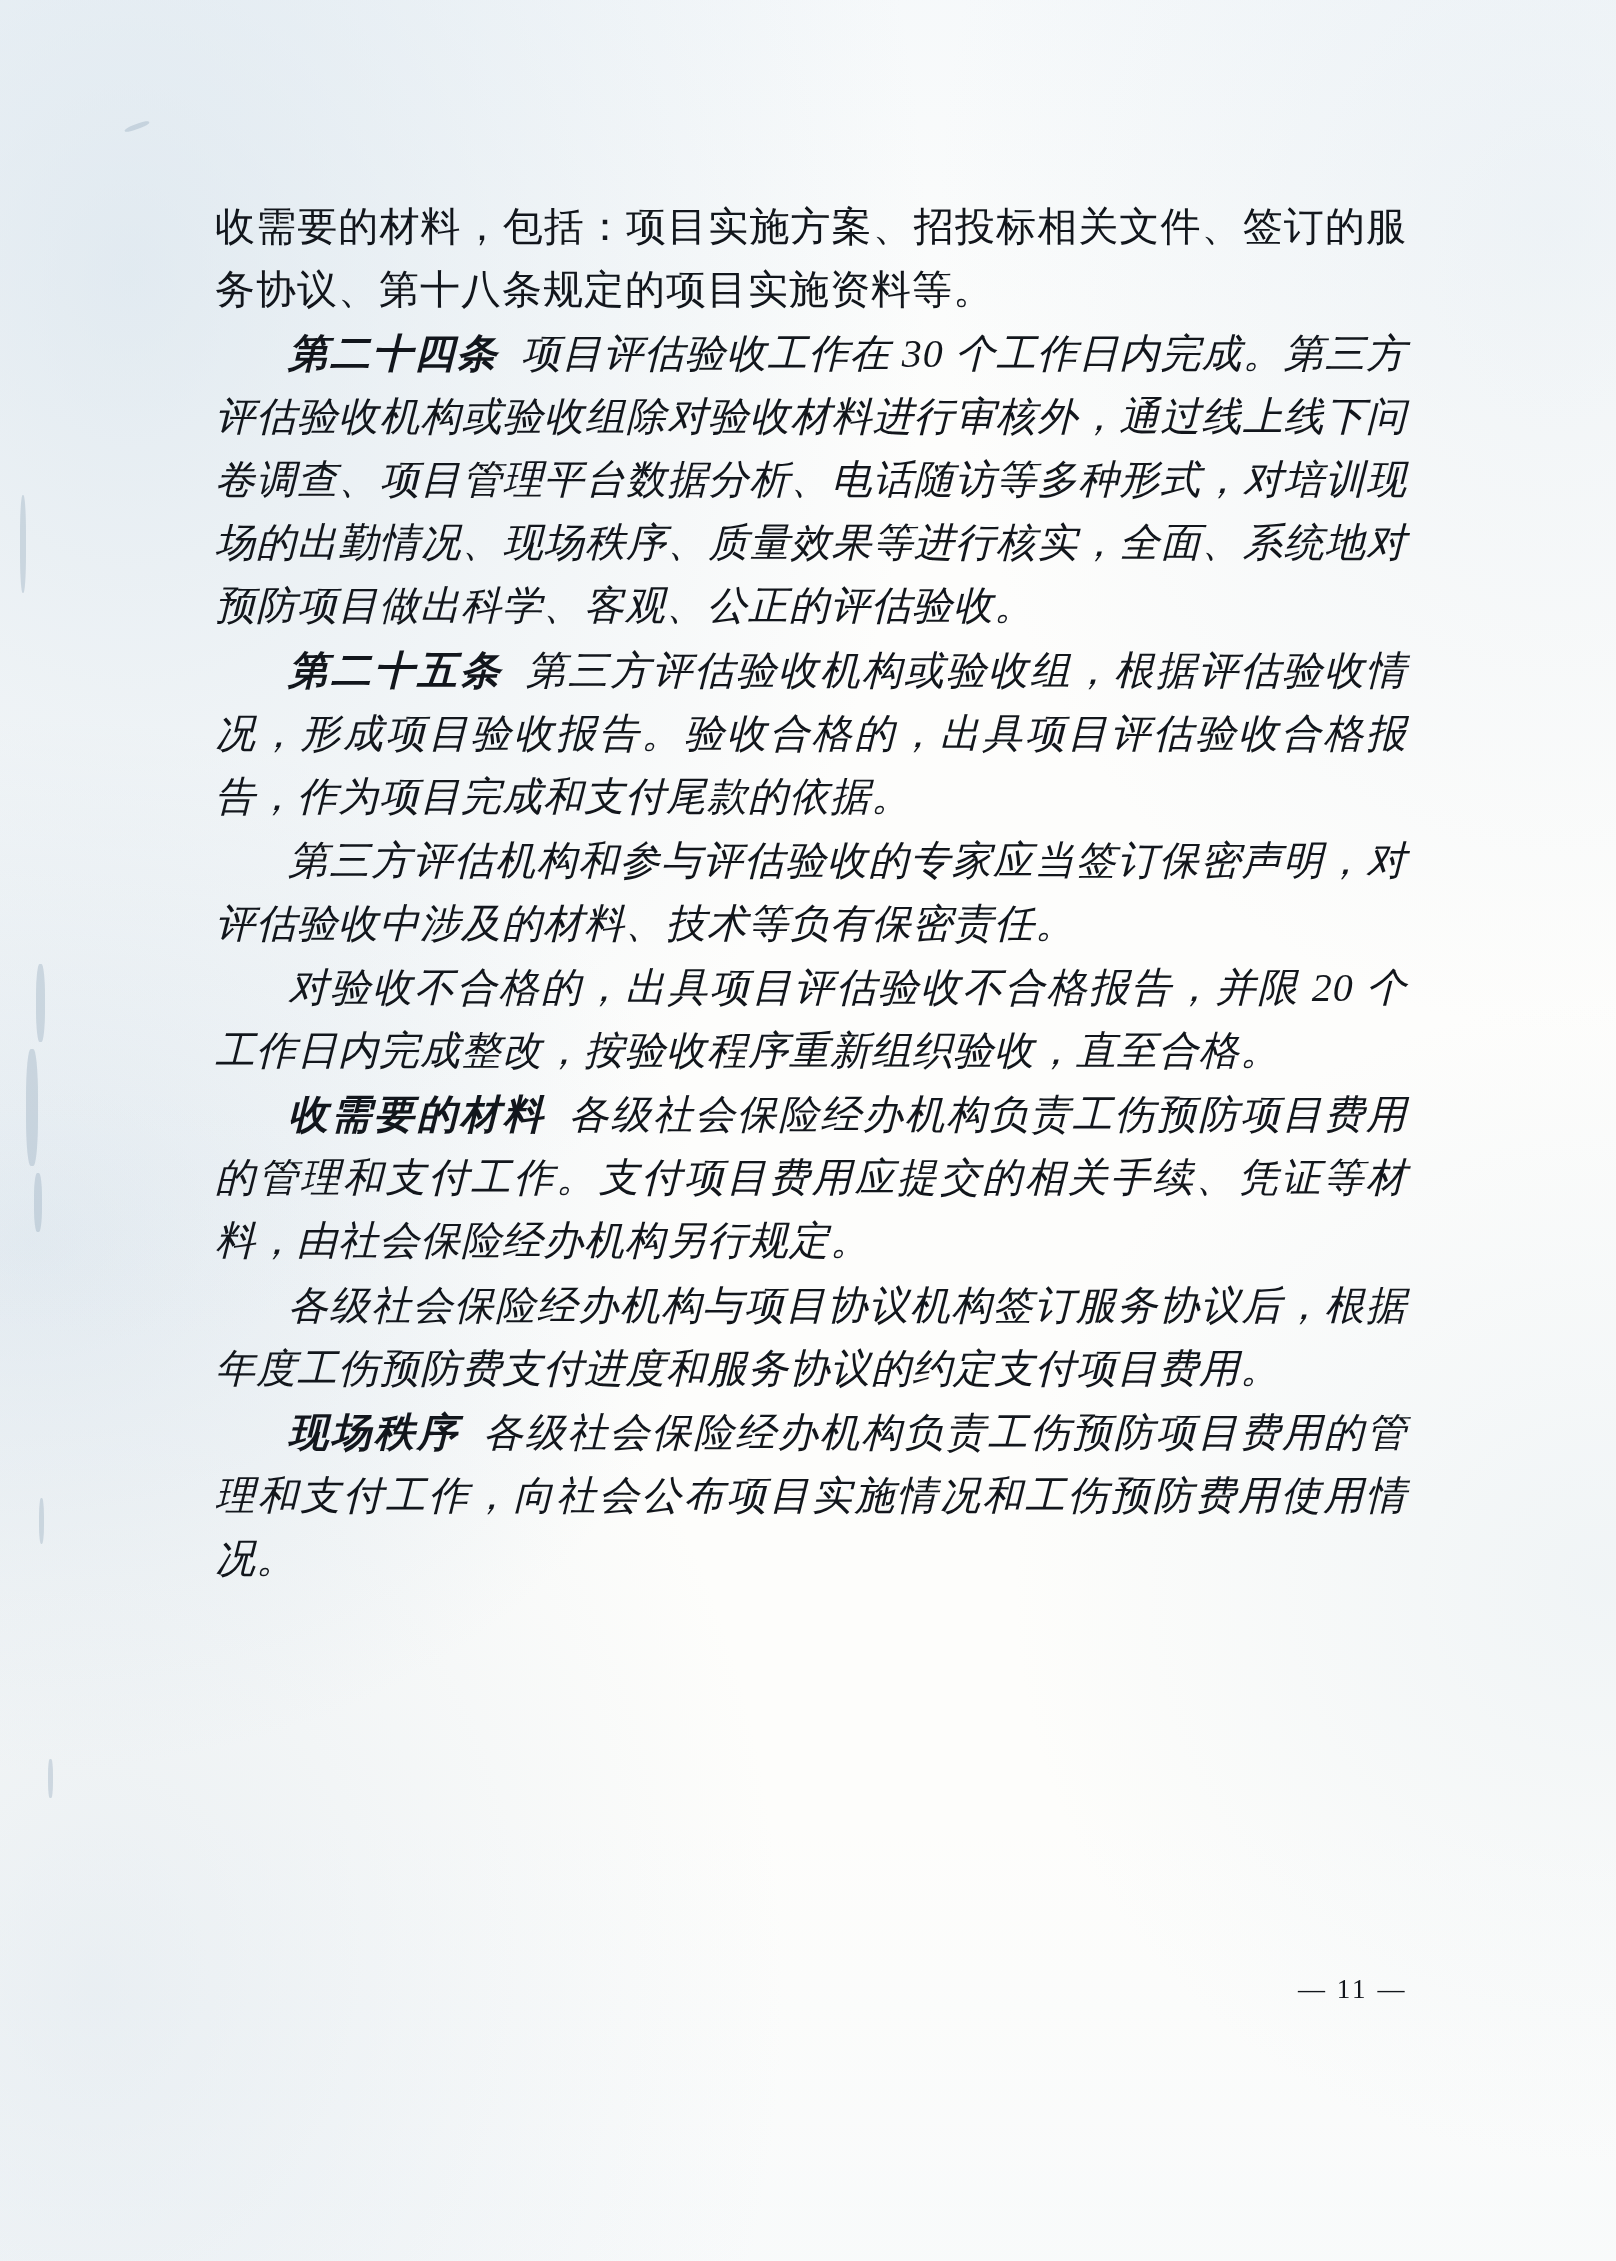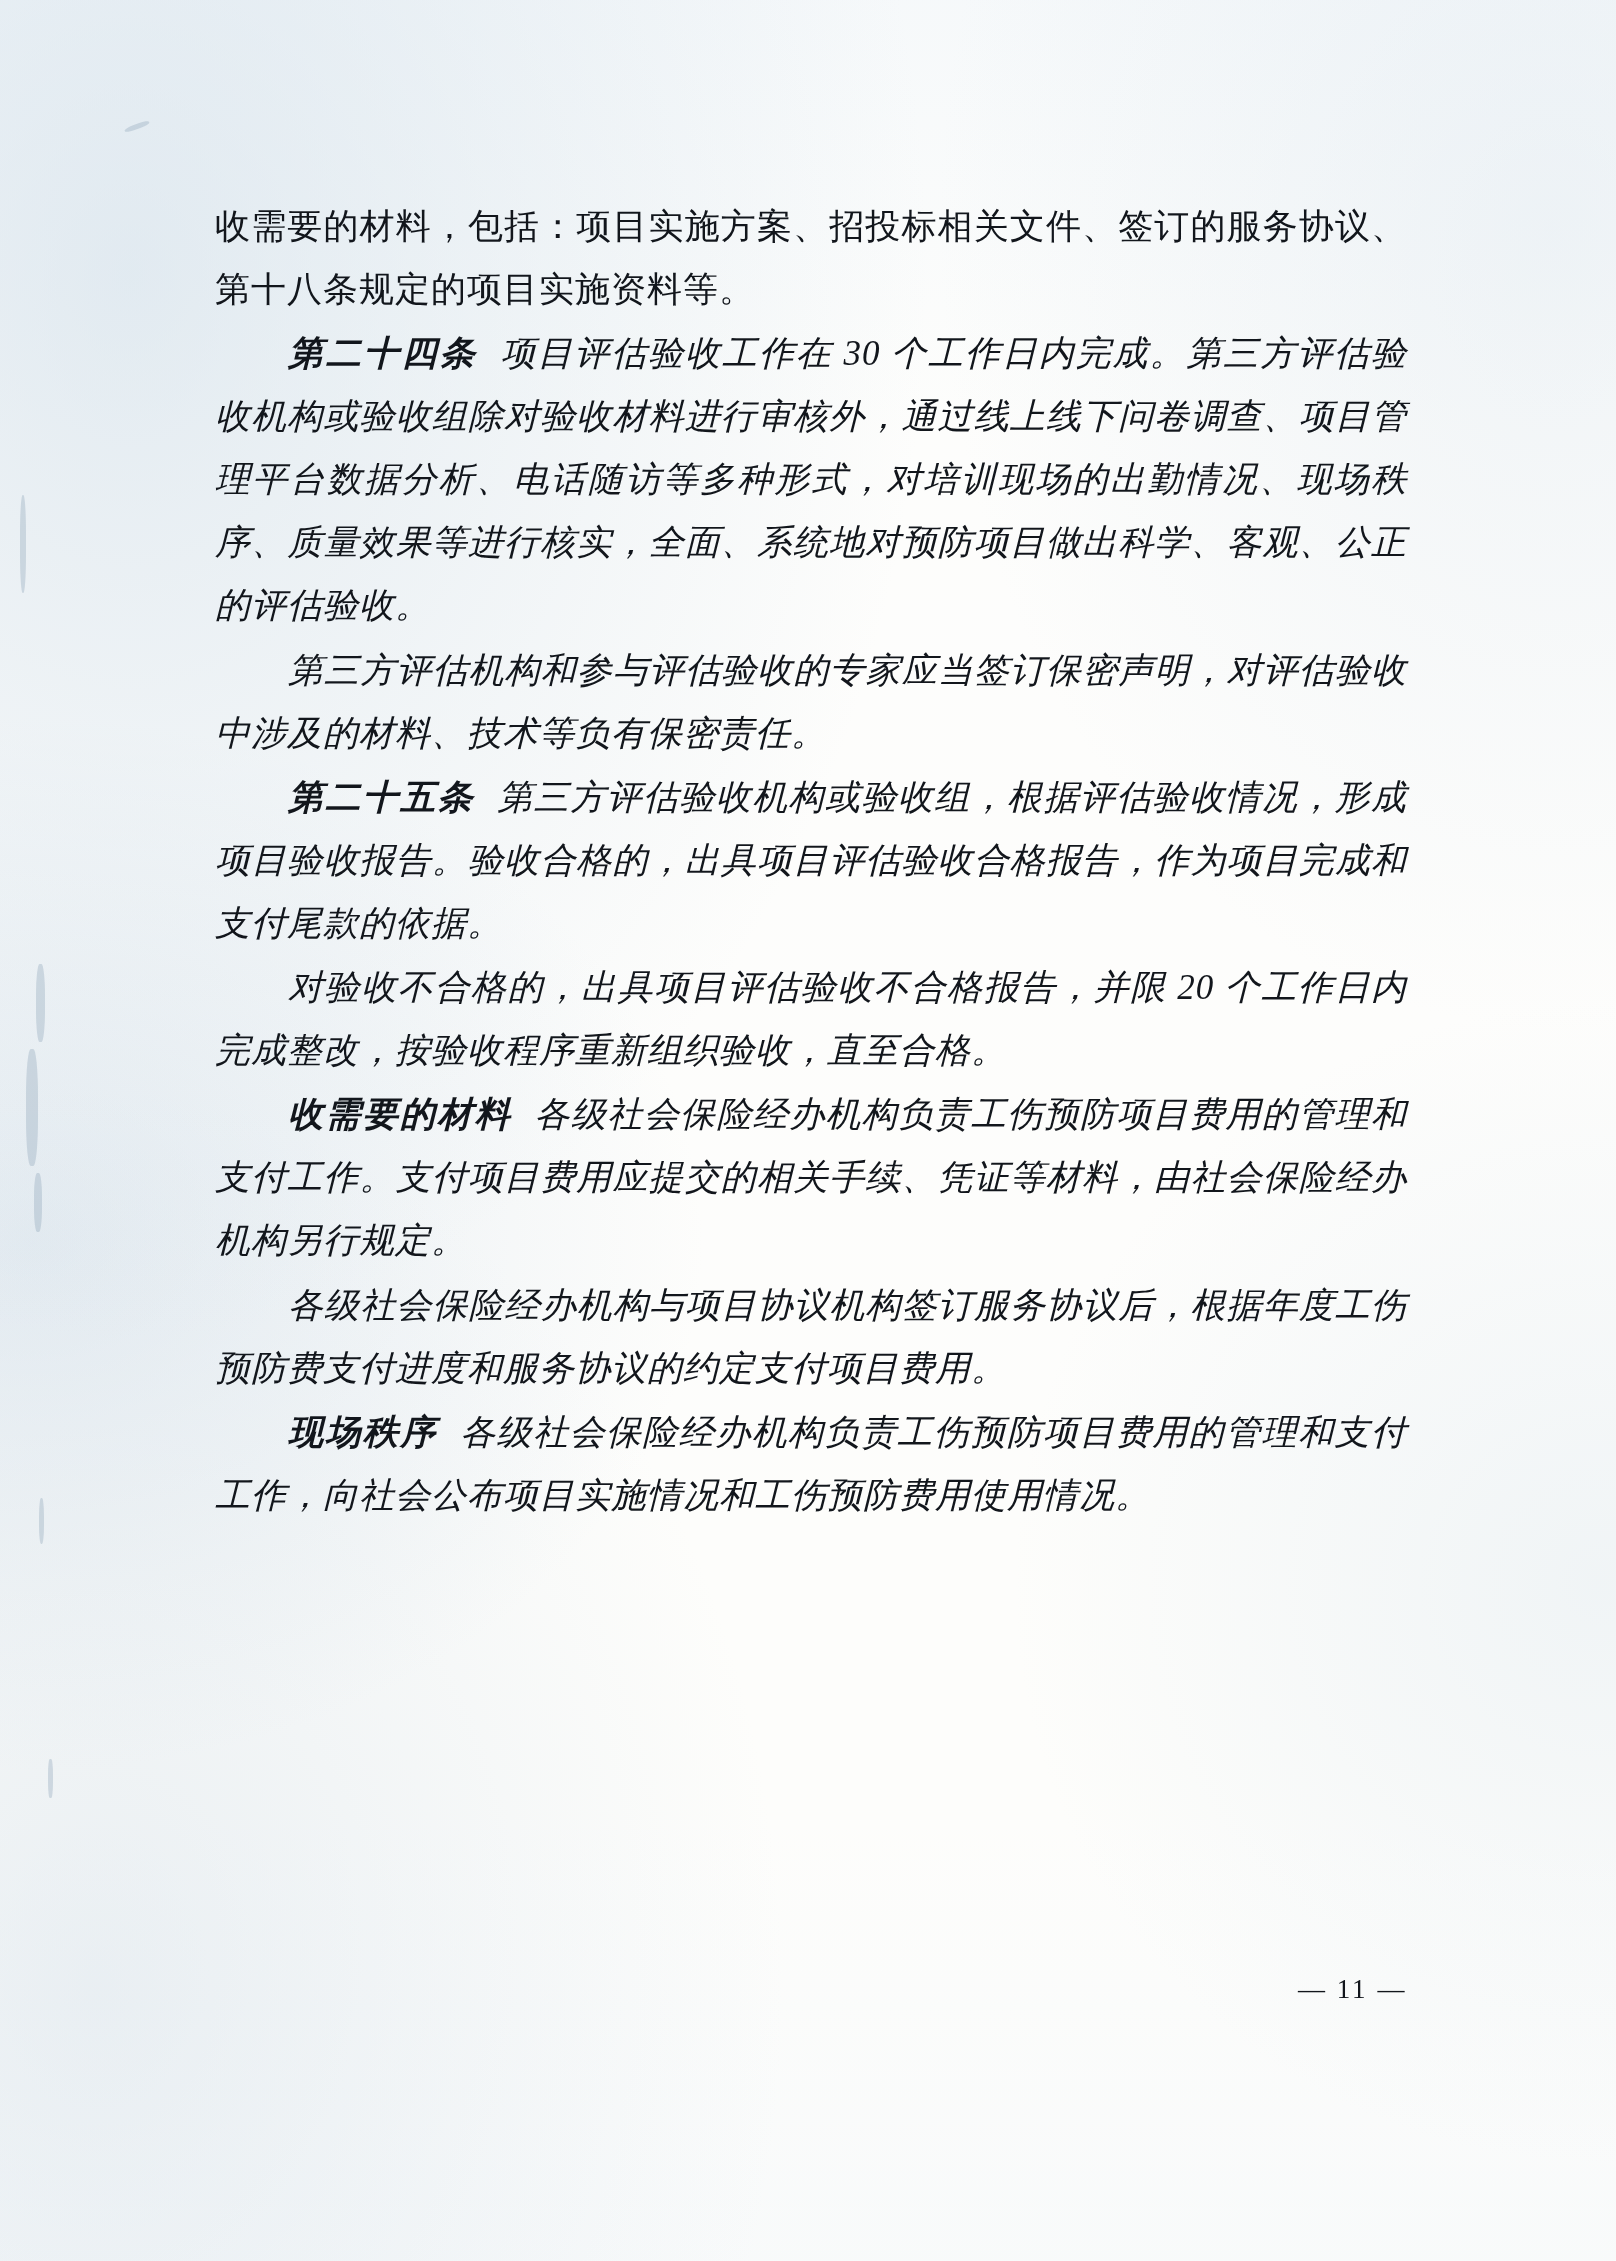--- a/index.html
+++ b/index.html
@@ -43,21 +43,21 @@
     border-radius: 40%;
   }
   .content {
     position: absolute;
     left: 215px;
     top: 195px;
     width: 1192px;
   }
   p {
     margin: 0 0 1.3px 0;
-    font-size: 35px;
+    font-size: 40px;
     line-height: 63px;
     letter-spacing: 1px;
     color: #12161c;
     text-align: justify;
     text-justify: inter-ideograph;
     word-break: break-all;
   }
   p.indent {
     text-indent: 73px;
     font-style: italic;
@@ -102,25 +102,25 @@
 
     <p>
       <span>收需要的材料，包括：项目实施方案、招投标相关文件、签订的服务协议、第十八条规定的项目实施资料等。</span>
     </p>
 
     <p class="indent">
       <span class="art">第二十四条</span><span class="art-gap"></span><span>项目评估验收工作在 30 个工作日内完成。第三方评估验收机构或验收组除对验收材料进行审核外，通过线上线下问卷调查、项目管理平台数据分析、电话随访等多种形式，对培训现场的出勤情况、现场秩序、质量效果等进行核实，全面、系统地对预防项目做出科学、客观、公正的评估验收。</span>
     </p>
 
     <p class="indent">
-      <span>第三方评估机构和参与评估验收的专家应当签订保密声明，对评估验收中涉及的材料、技术等负有保密责任。</span>
+      <span class="art">第二十五条</span><span class="art-gap"></span><span>第三方评估验收机构或验收组，根据评估验收情况，形成项目验收报告。验收合格的，出具项目评估验收合格报告，作为项目完成和支付尾款的依据。</span>
     </p>
 
     <p class="indent">
-      <span class="art">第二十五条</span><span class="art-gap"></span><span>第三方评估验收机构或验收组，根据评估验收情况，形成项目验收报告。验收合格的，出具项目评估验收合格报告，作为项目完成和支付尾款的依据。</span>
+      <span>第三方评估机构和参与评估验收的专家应当签订保密声明，对评估验收中涉及的材料、技术等负有保密责任。</span>
     </p>
 
     <p class="indent">
       <span>对验收不合格的，出具项目评估验收不合格报告，并限 20 个工作日内完成整改，按验收程序重新组织验收，直至合格。</span>
     </p>
 
     <p class="indent">
       <span class="art">收需要的材料</span><span class="art-gap"></span><span>各级社会保险经办机构负责工伤预防项目费用的管理和支付工作。支付项目费用应提交的相关手续、凭证等材料，由社会保险经办机构另行规定。</span>
     </p>
 

